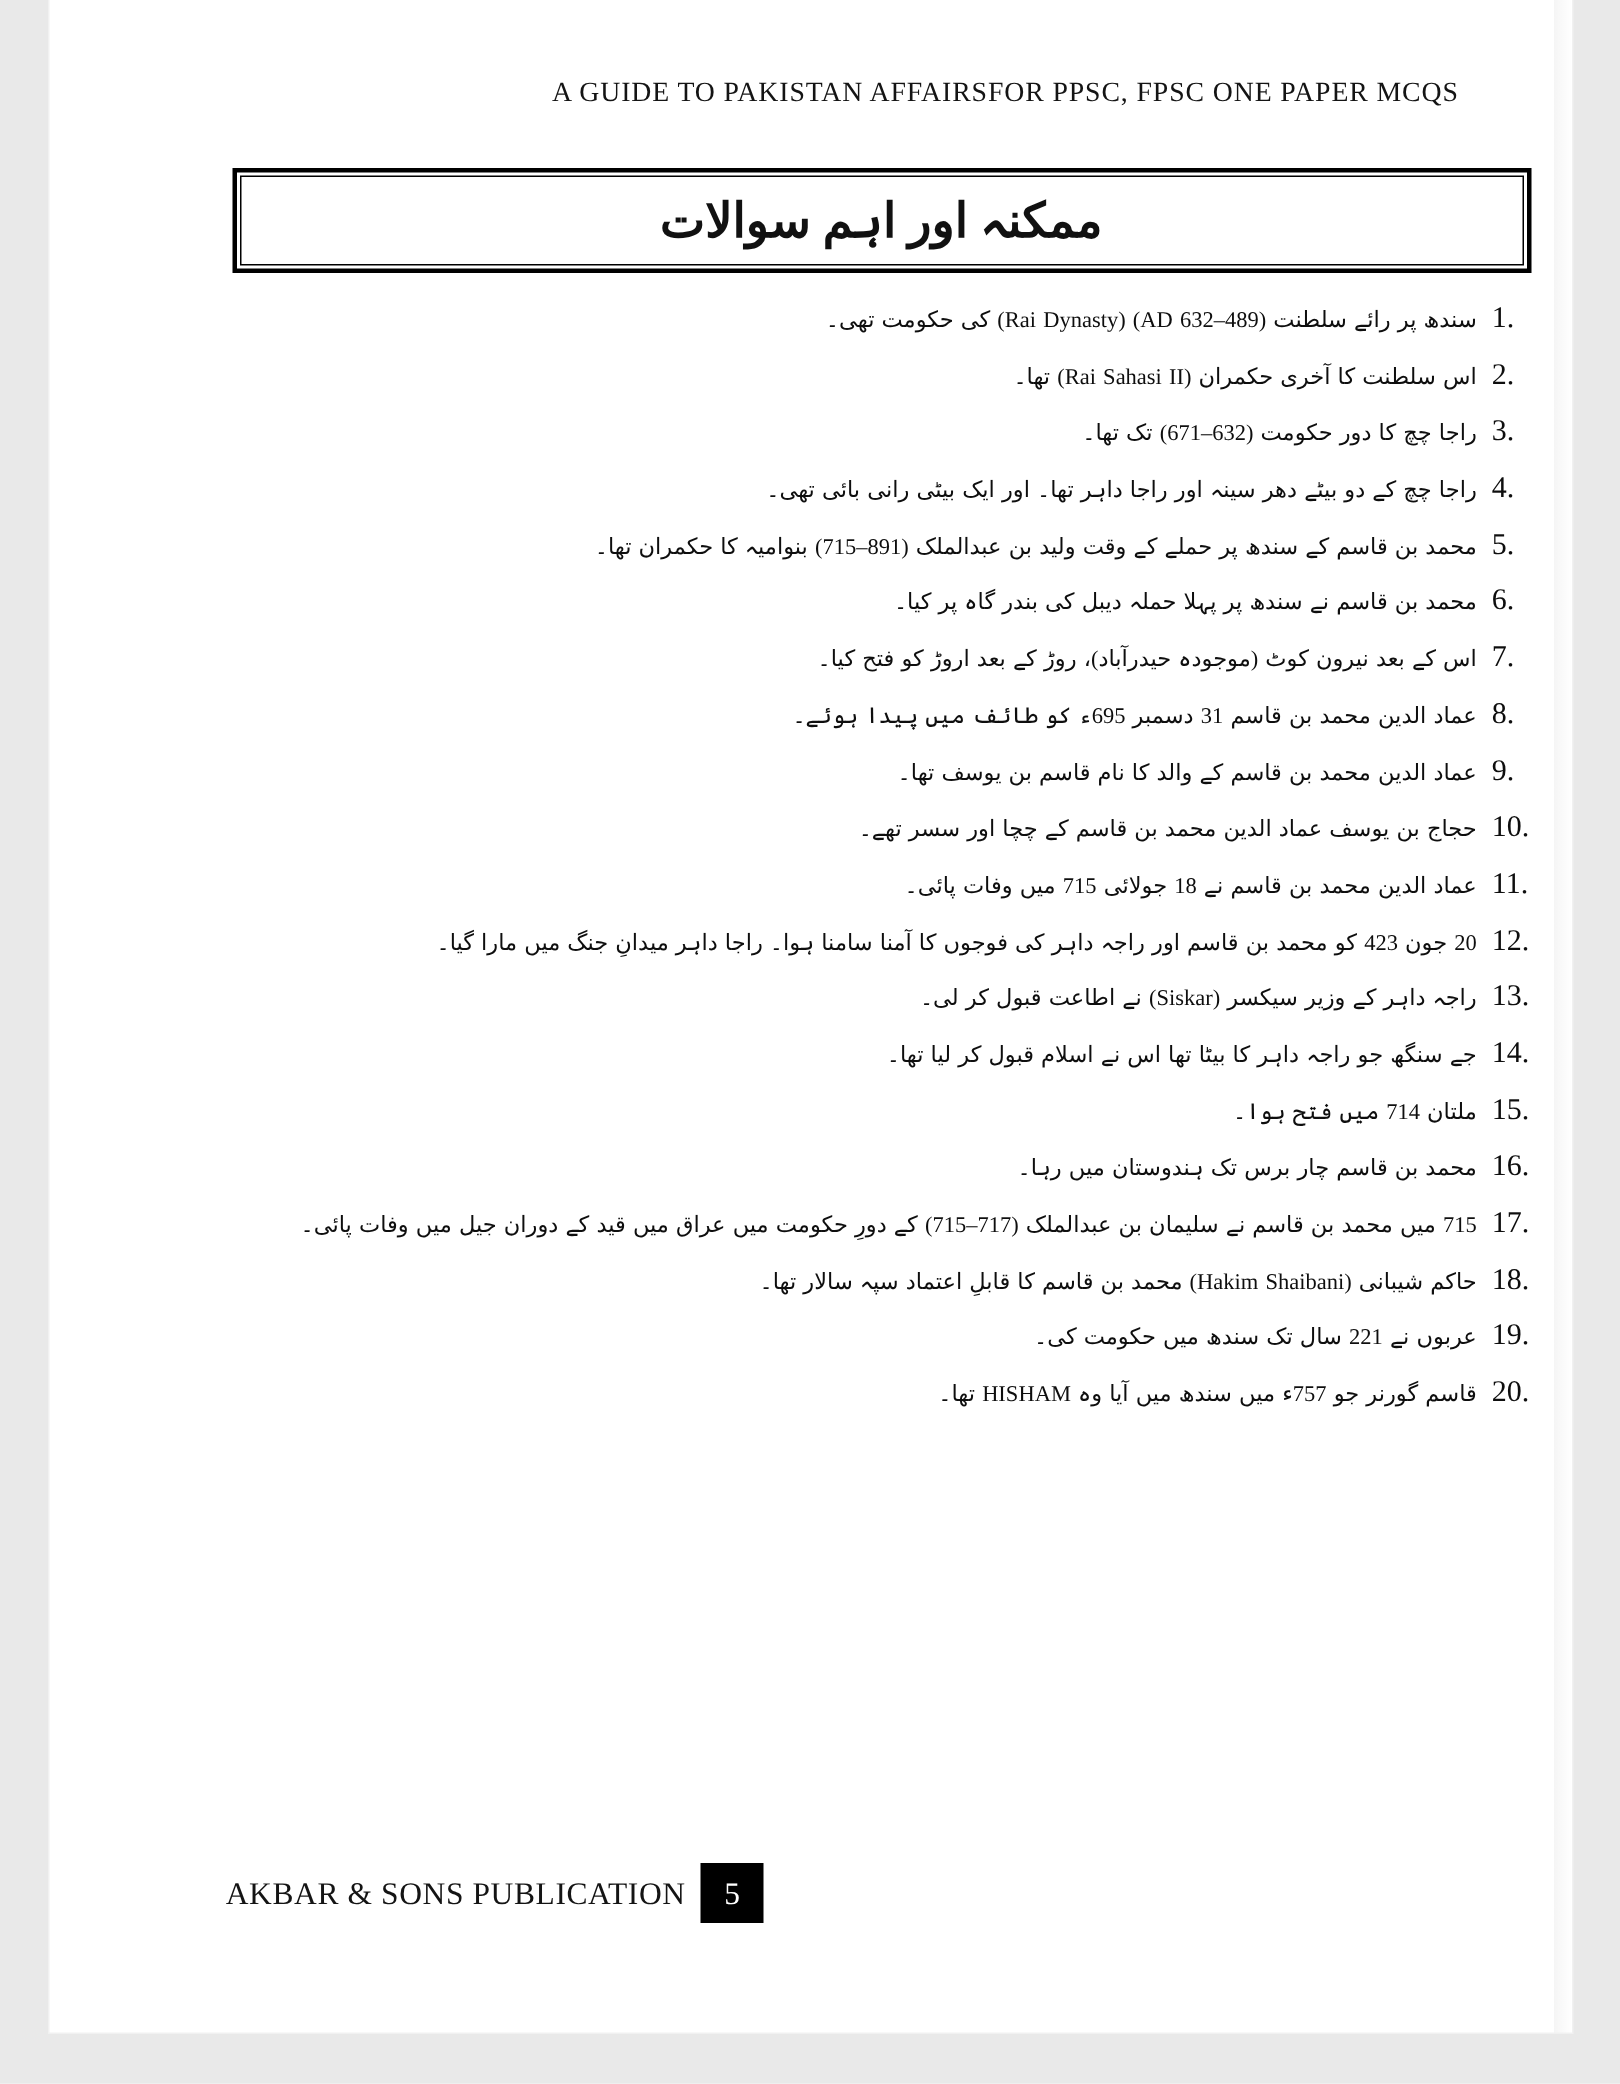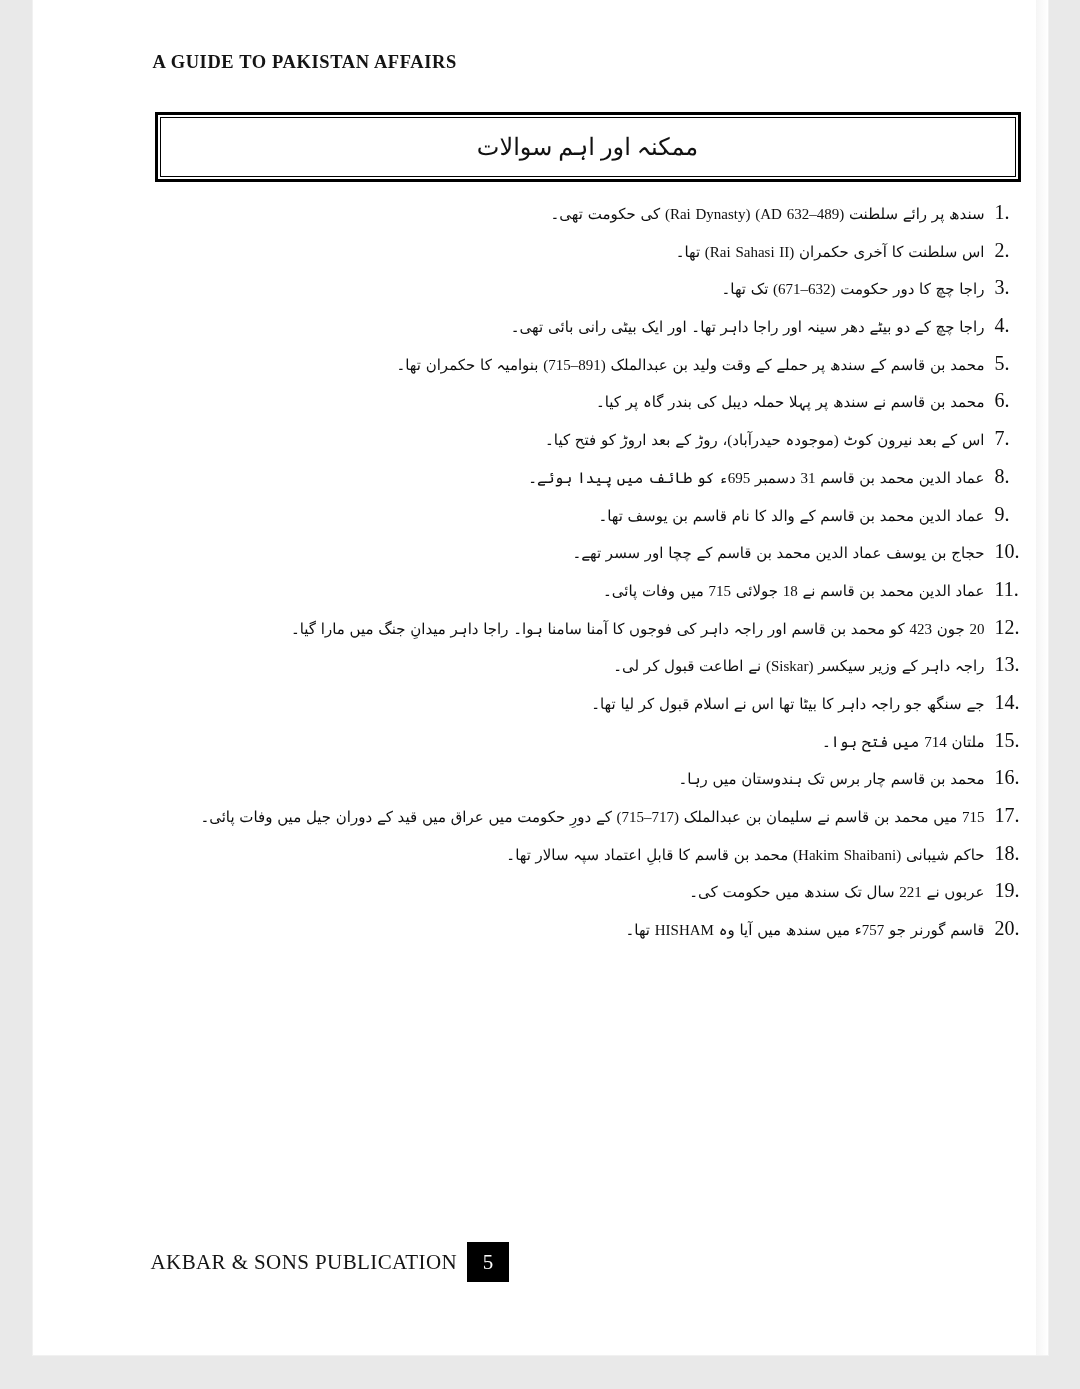--- a/index.html
+++ b/index.html
@@ -28,23 +28,23 @@
     width: 880px;
     height: 100%;
   }
   
   .running-head {
     position: absolute;
     top: 52px;
     left: 0;
     width: 880px;
     display: flex;
-    justify-content: flex-start;
-    font-family: "Liberation Serif", serif;
-    font-weight: bold;
+    justify-content: flex-end;
+    font-family: "Liberation Serif", serif;
+    font-weight: normal;
     font-size: 18.5px;
     letter-spacing: 0.6px;
     color: #141414;
     white-space: nowrap;
   }
   .running-head .left { margin-left: 2px; }
   .running-head .right { margin-right: 58px; }
 
   
   .title-box {
@@ -62,22 +62,22 @@
     height: 100%;
     border: 1px solid #000;
     box-sizing: border-box;
     display: flex;
     align-items: center;
     justify-content: center;
   }
   .title-text {
     direction: rtl;
     font-family: "Liberation Serif", serif;
-    font-size: 24px;
-    font-weight: normal;
+    font-size: 32px;
+    font-weight: bold;
     color: #111;
     letter-spacing: 1px;
   }
 
   
   .qlist {
     position: absolute;
     top: 200px;
     left: 0;
     width: 880px;
@@ -156,20 +156,21 @@
   }
 </style>
 </head>
 <body>
 
 <div class="page">
   <div class="page-inner">
 
     <div class="running-head">
       <span class="left">A GUIDE TO PAKISTAN AFFAIRS</span>
+      <span class="right">FOR PPSC, FPSC ONE PAPER MCQS</span>
     </div>
 
     <div class="title-box">
       <div class="title-box-inner">
         <span class="title-text">ممکنہ اور اہم سوالات</span>
       </div>
     </div>
 
     <ol class="qlist">
       <li class="qitem">

